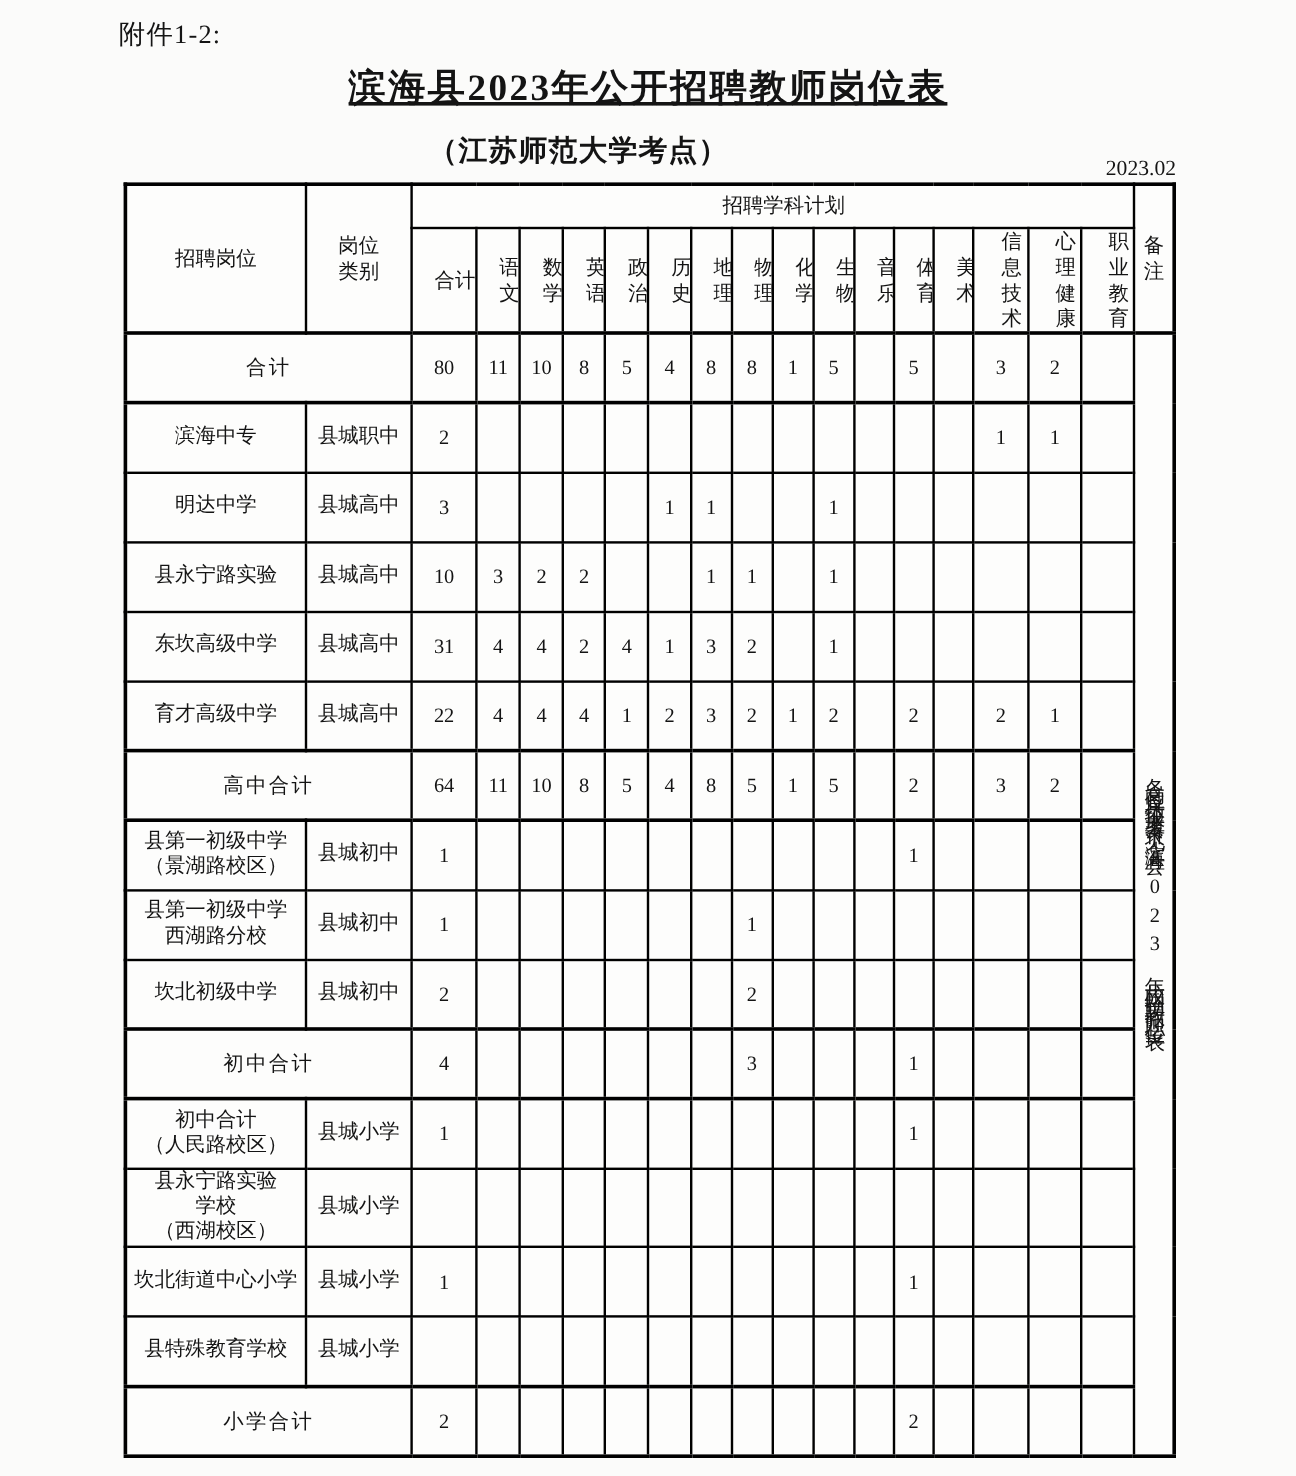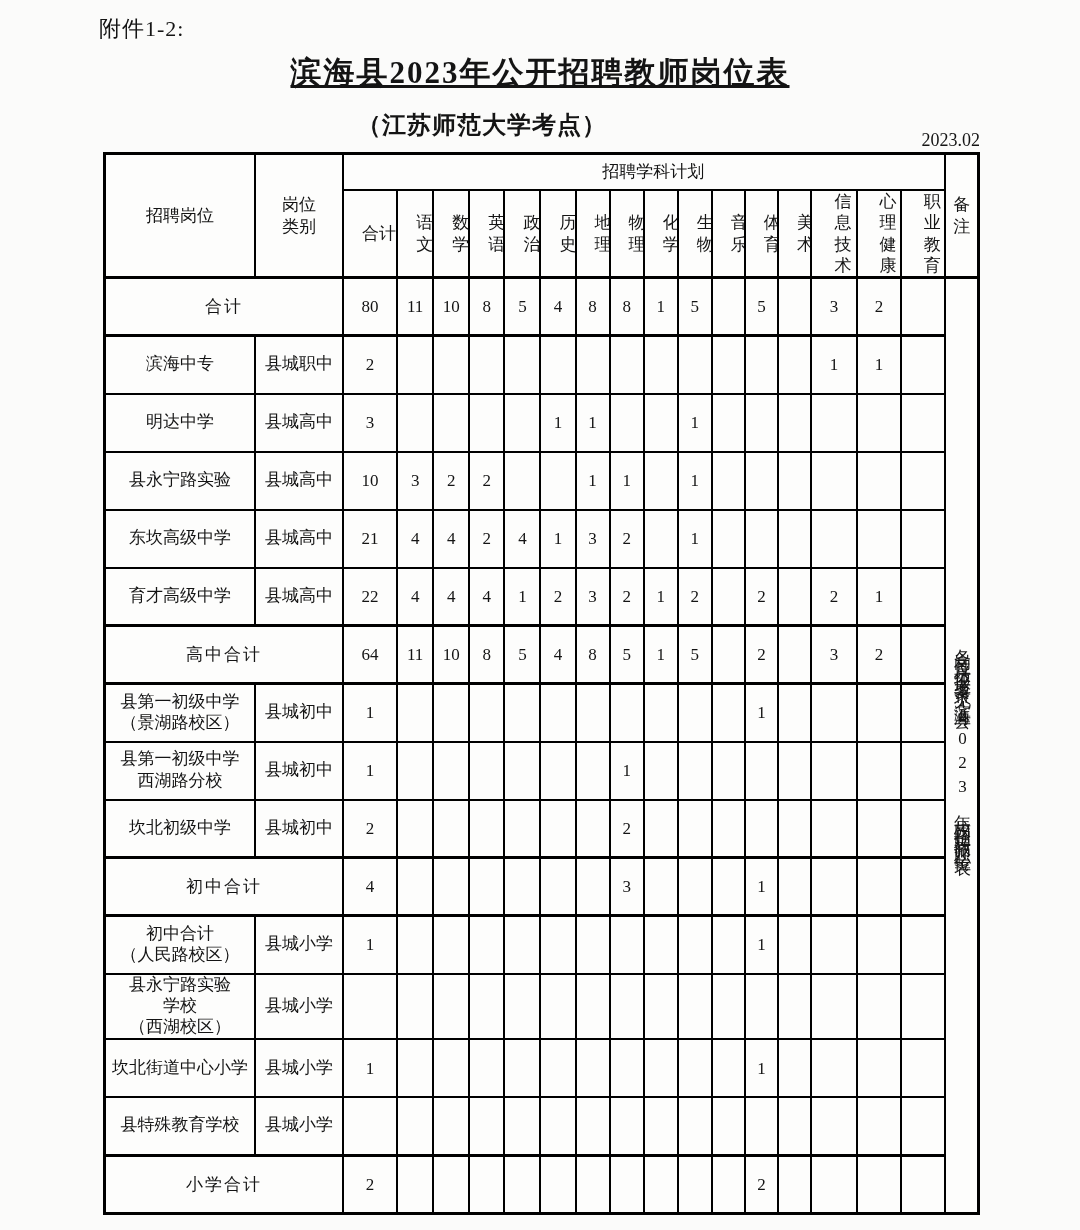--- a/index.html
+++ b/index.html
@@ -229,21 +229,21 @@
           <td class="num"></td>
           <td class="num"></td>
           <td class="num"></td>
           <td class="num"></td>
           <td class="num"></td>
           <td class="num"></td>
         </tr>
         <tr class="school">
           <td class="name-cell">东坎高级中学</td>
           <td class="name-cell">县城高中</td>
-          <td class="num bold">21</td>
+          <td class="num bold">31</td>
           <td class="num">4</td>
           <td class="num">4</td>
           <td class="num">2</td>
           <td class="num">4</td>
           <td class="num">1</td>
           <td class="num">3</td>
           <td class="num">2</td>
           <td class="num"></td>
           <td class="num">1</td>
           <td class="num"></td>

